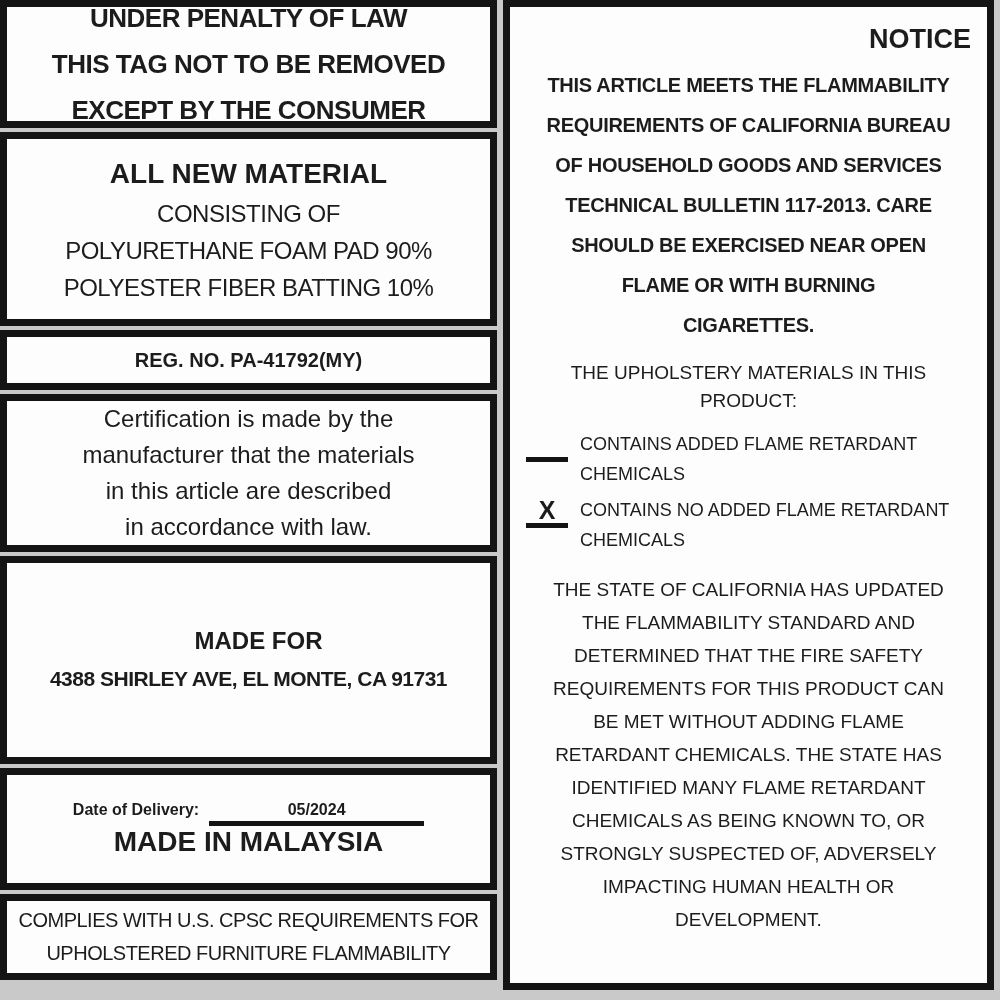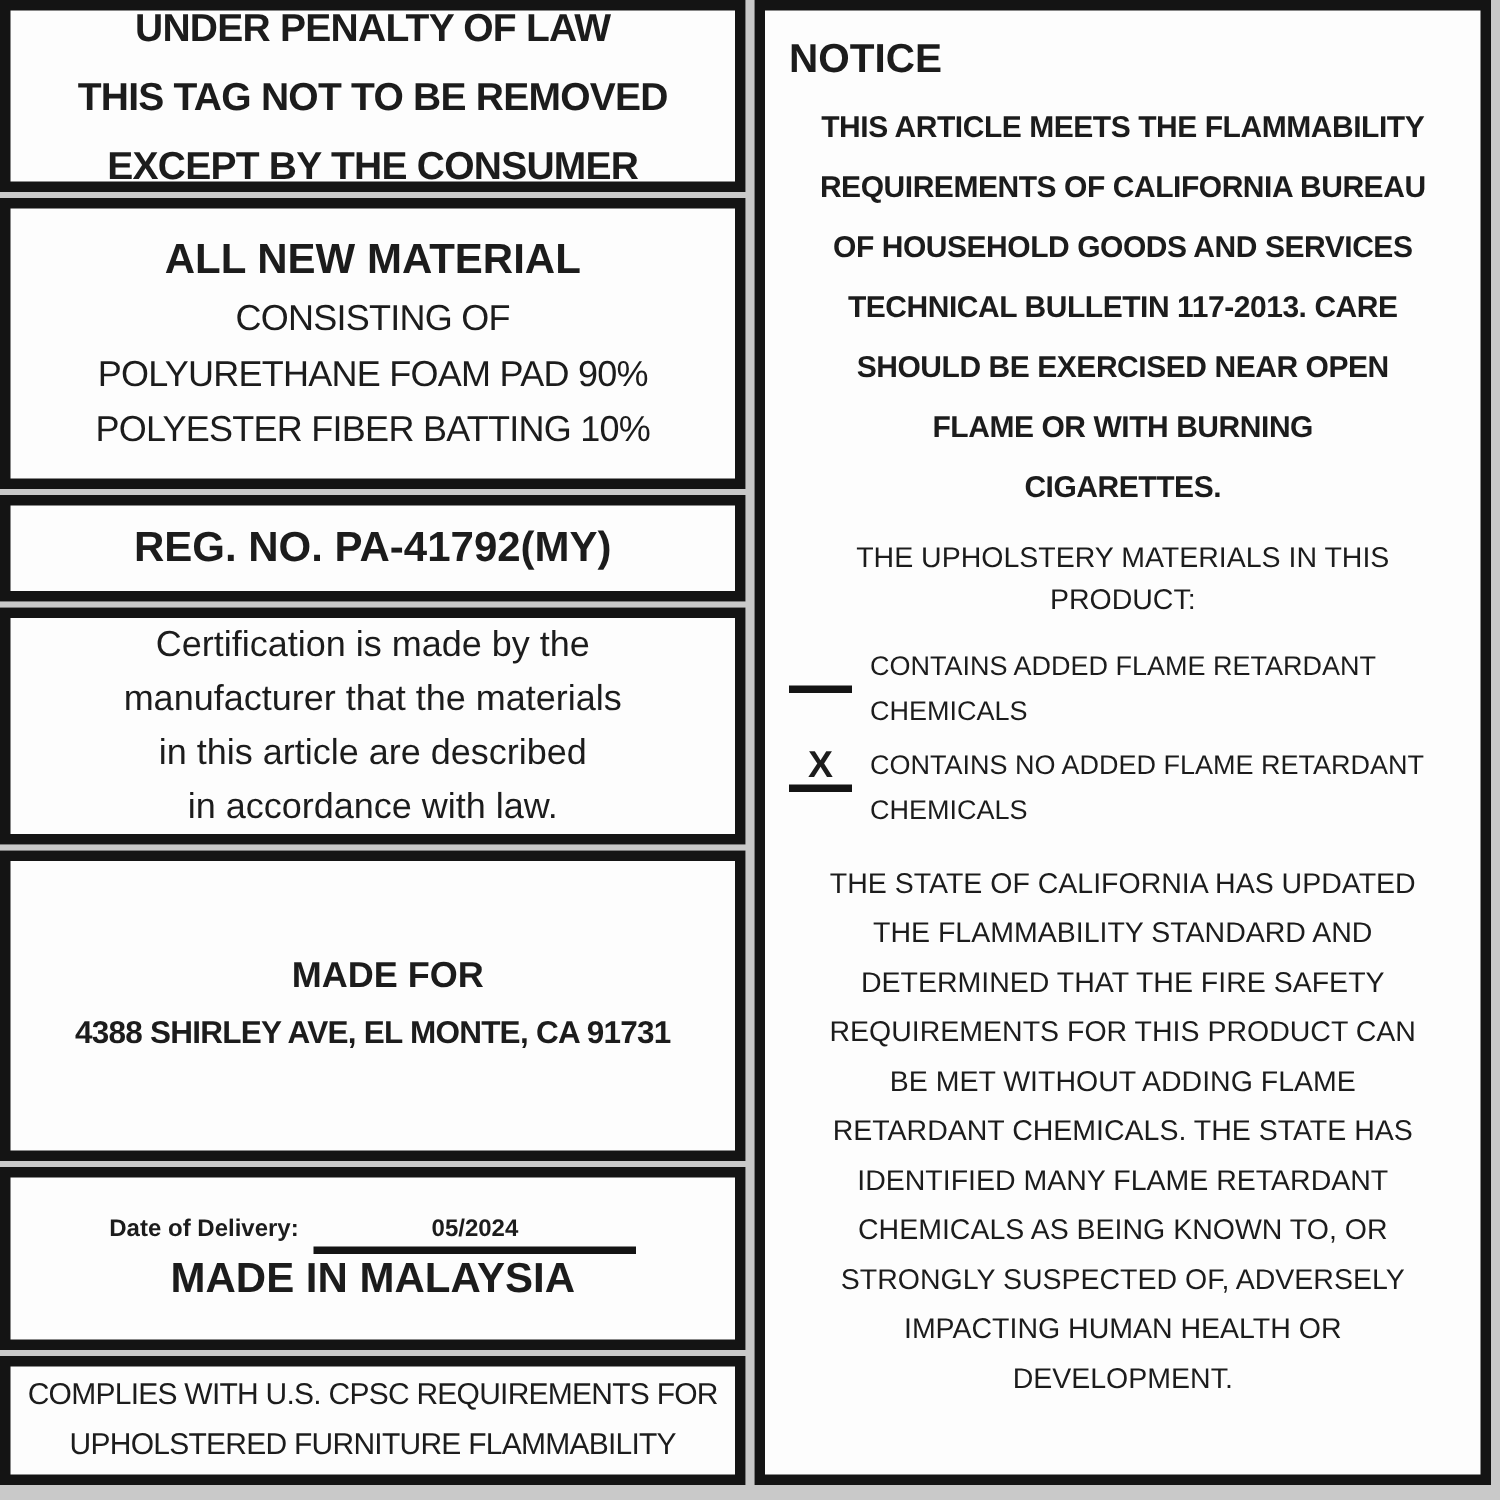--- a/index.html
+++ b/index.html
@@ -18,36 +18,36 @@
     display:flex;flex-direction:column;justify-content:center;align-items:center;
     text-align:center;
   }
   .pre{white-space:pre-line;}
   .bold{font-weight:bold;}
   
   .p1{height:128px;font-size:26px;line-height:46px;letter-spacing:-0.5px;}
   .p2{height:194px;}
   .p2 .ttl{font-size:28px;line-height:42px;}
   .p2 .bdy{font-size:24px;line-height:37px;letter-spacing:-0.5px;}
-  .p3{height:71px;font-size:28px;line-height:30px;}
+  .p3{height:60px;font-size:20px;line-height:30px;}
   .p4{height:158px;font-size:24px;line-height:36px;}
   .p5{height:208px;align-items:stretch;text-align:left;padding:0 14px;}
   .p5 .ttl{text-align:center;font-size:24px;line-height:38px;margin-left:20px;}
   .p5 .ln{font-size:21px;line-height:38px;letter-spacing:-0.5px;}
   .p6{height:122px;align-items:stretch;justify-content:space-evenly;padding:4px 10px;}
   .p6 .row{display:flex;align-items:baseline;font-size:16px;}
   .p6 .date{
     display:inline-block;min-width:215px;text-align:center;
     border-bottom:5px solid #141414;margin-left:10px;padding-bottom:2px;
   }
   .p6 .origin{text-align:center;font-size:28px;}
   .p7{height:86px;font-size:20px;line-height:33px;letter-spacing:-0.5px;}
   
   .col-right{padding:12px 16px;display:flex;flex-direction:column;}
-  .notice-title{text-align:left;font-size:27px;line-height:40px;margin-bottom:6px;}
+  .notice-title{text-align:right;font-size:27px;line-height:40px;margin-bottom:6px;}
   .notice-body{text-align:center;font-size:20px;line-height:40px;margin-bottom:14px;letter-spacing:-0.3px;}
   .uph-heading{text-align:center;font-size:19px;line-height:28px;margin-bottom:14px;}
   .opt{display:flex;align-items:flex-start;margin-bottom:6px;}
   .opt-mark{
     width:42px;min-height:26px;border-bottom:5px solid #141414;
     font-size:25px;font-weight:bold;line-height:26px;text-align:center;
     margin:2px 12px 0 0;flex:none;
   }
   .opt-label{font-size:18px;line-height:30px;flex:1;}
   .state-para{text-align:center;font-size:19px;line-height:33px;margin-top:12px;}

